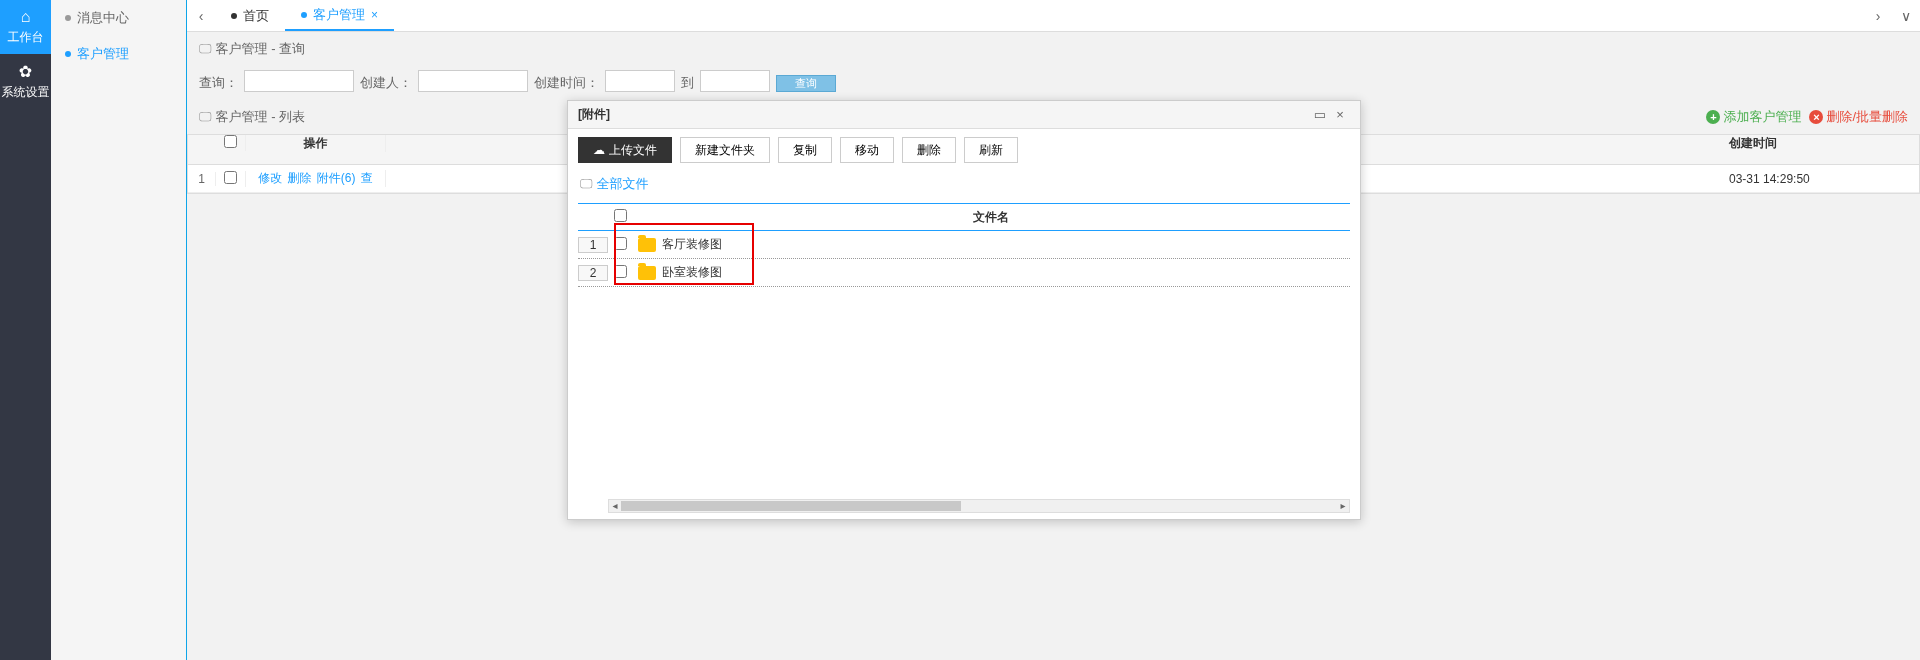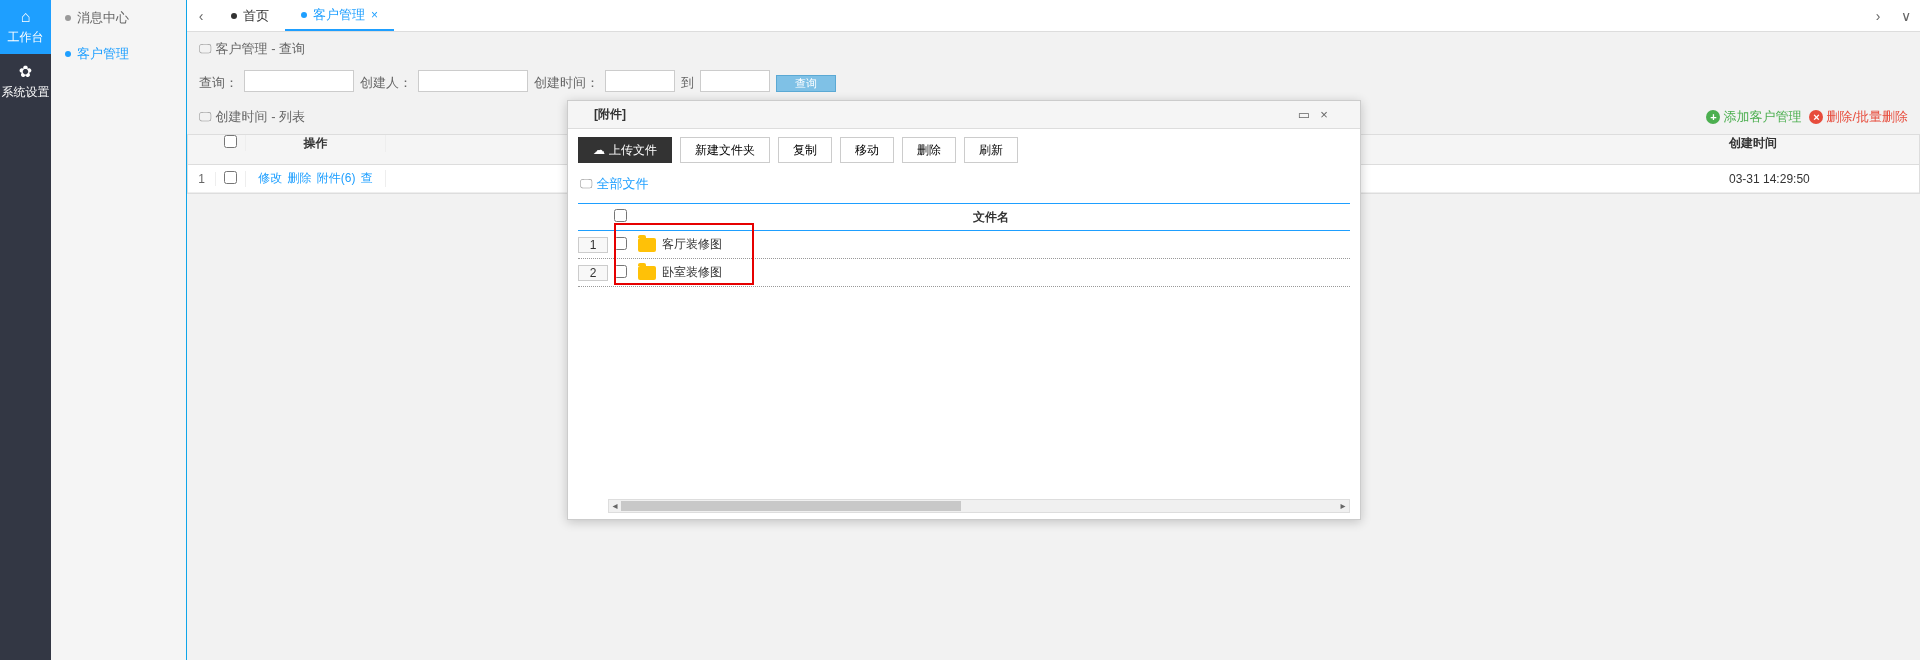--- a/index.html
+++ b/index.html
@@ -50,21 +50,21 @@
 .grid-row { display: flex; border-bottom: 1px solid #eee; height: 28px; align-items: center; }
 .gc-num { width: 28px; text-align: center; border-right: 1px solid #eee; color: #666; }
 .gc-chk { width: 30px; text-align: center; border-right: 1px solid #eee; }
 .gc-op { width: 140px; text-align: center; border-right: 1px solid #eee; }
 .gc-time { flex: 1; padding: 0 10px; }
 .op-links { color: #1E9FFF; font-size: 12px; }
 .op-links span { cursor: pointer; margin: 0 1px; }
 
 
 .modal { position: absolute; left: 380px; top: 100px; width: 794px; height: 420px; background: #fff; border: 1px solid #ccc; box-shadow: 0 2px 10px rgba(0,0,0,0.2); display: flex; flex-direction: column; }
-.modal-title { height: 28px; background: #f5f5f5; border-bottom: 1px solid #ddd; display: flex; align-items: center; padding: 0 26px; font-size: 12px; color: #333; }
+.modal-title { height: 28px; background: #f5f5f5; border-bottom: 1px solid #ddd; display: flex; align-items: center; padding: 0 10px; font-size: 12px; color: #333; }
 .modal-title-text { flex: 1; font-weight: bold; }
 .modal-title-btn { width: 20px; text-align: center; color: #666; cursor: pointer; font-size: 13px; }
 .modal-toolbar { padding: 8px 10px; display: flex; gap: 8px; }
 .mbtn { height: 26px; padding: 0 14px; background: #fff; border: 1px solid #ccc; font-size: 12px; cursor: pointer; display: flex; align-items: center; }
 .mbtn.primary { background: #333; color: #fff; border-color: #333; }
 .mbtn .micon { margin-right: 4px; }
 .modal-crumb { padding: 4px 12px; display: flex; align-items: center; color: #1E9FFF; font-size: 13px; }
 .modal-crumb .micon { color: #999; margin-right: 4px; }
 .modal-body { flex: 1; padding: 6px 10px; overflow: hidden; }
 .mgrid-head { display: flex; height: 28px; align-items: center; border-top: 1px solid #1E9FFF; border-bottom: 1px solid #1E9FFF; font-weight: bold; }
@@ -141,21 +141,21 @@
         <input type="text" style="">
         <label>创建时间：</label>
         <input type="text" style="width: 70px;">
         <label>到</label>
         <input type="text" style="width: 70px;">
         <button class="btn-query">查询</button>
       </div>
 
       <div class="panel-header">
         <span class="micon">🖵</span>
-        <span>创建时间 - 列表</span>
+        <span>客户管理 - 列表</span>
         <div class="actions-right">
           <span class="link-add">
             <span class="circ green">+</span>
             <span>添加客户管理</span>
           </span>
           <span class="link-del">
             <span class="circ red">×</span>
             <span>删除/批量删除</span>
           </span>
         </div>

